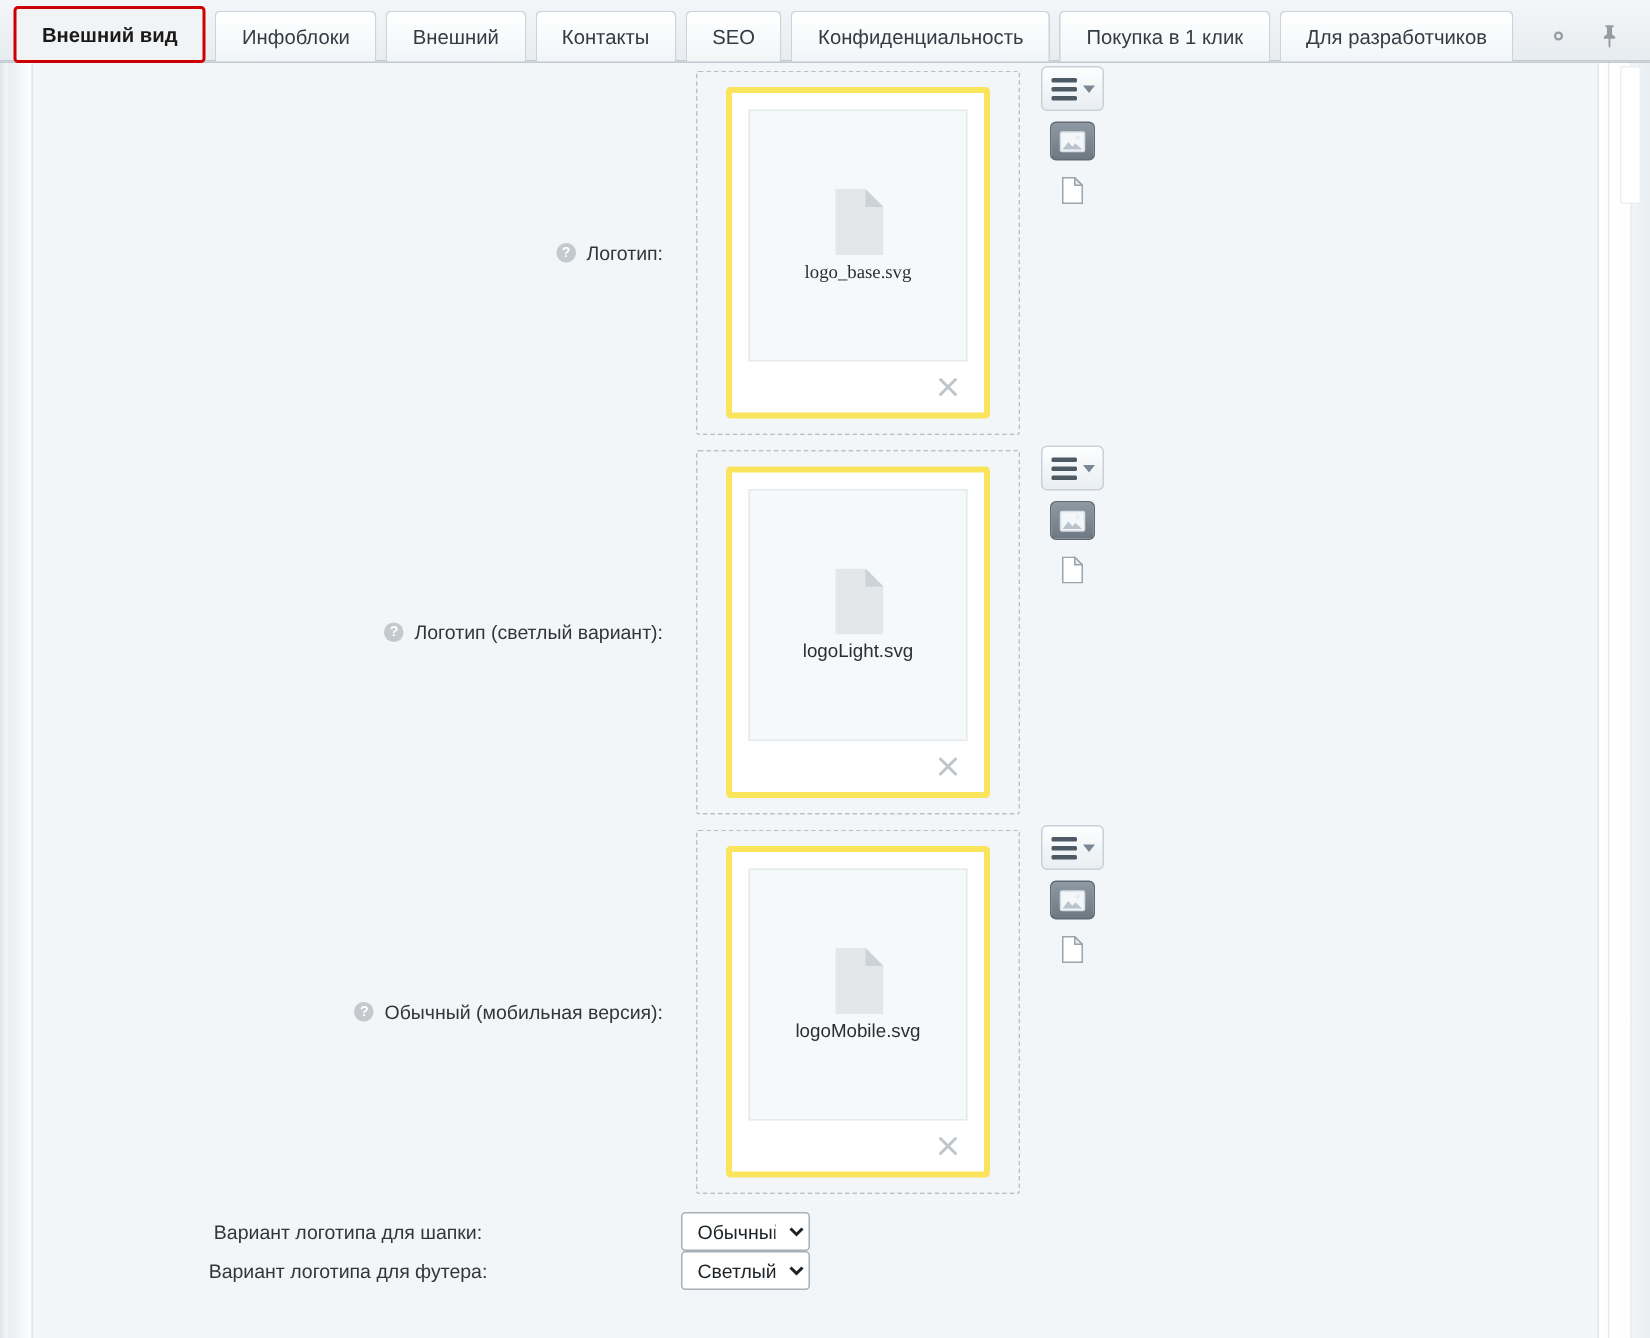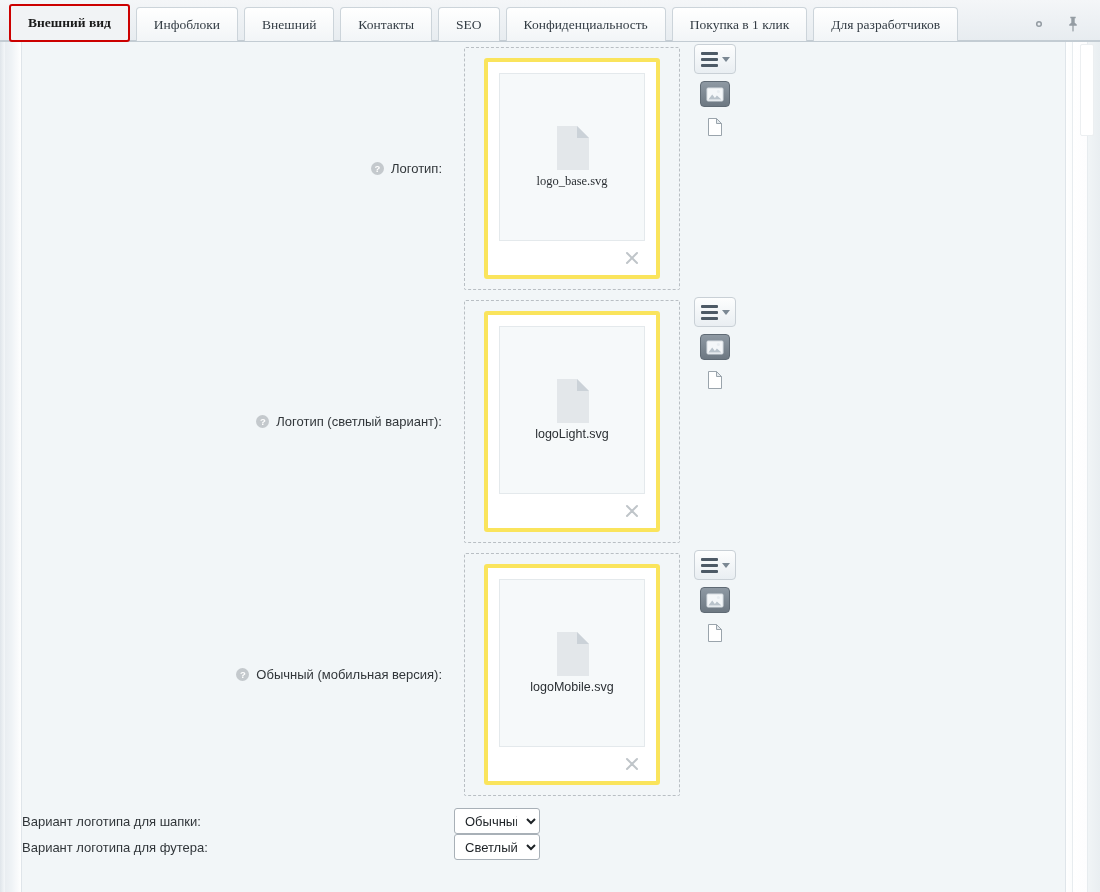--- a/index.html
+++ b/index.html
@@ -50,21 +50,20 @@
     justify-content: center;
     font-size: 13.5px;
     color: #333c44;
     background: linear-gradient(#ffffff, #f2f5f7);
     border: 1px solid #ccd4da;
     border-bottom: none;
     border-radius: 4px 4px 0 0;
     white-space: nowrap;
     cursor: pointer;
     z-index: 1;
-    font-family: Liberation Serif, serif;
   }
   .tab.active {
     background: #f1f3f5;
     border: 2px solid #cc0000;
     border-bottom: 2px solid #cc0000;
     font-weight: bold;
     color: #1a1a1a;
     height: 38px;
     margin-bottom: -1px;
     border-radius: 3px;
@@ -257,21 +256,21 @@
     width: 30px; height: 26px;
     display: flex; align-items: center; justify-content: center;
     cursor: pointer;
   }
 
   
   .select-label {
     font-size: 13px;
     color: #31363a;
     white-space: nowrap;
-    text-align: left;
+    text-align: center;
   }
   select.styled {
     font-family: "Liberation Sans", "DejaVu Sans", sans-serif;
     font-size: 13px;
     color: #1d2226;
     background: #ffffff;
     border: 1px solid #a8b0b7;
     border-radius: 3px;
     height: 26px;
     padding: 2px 6px;

